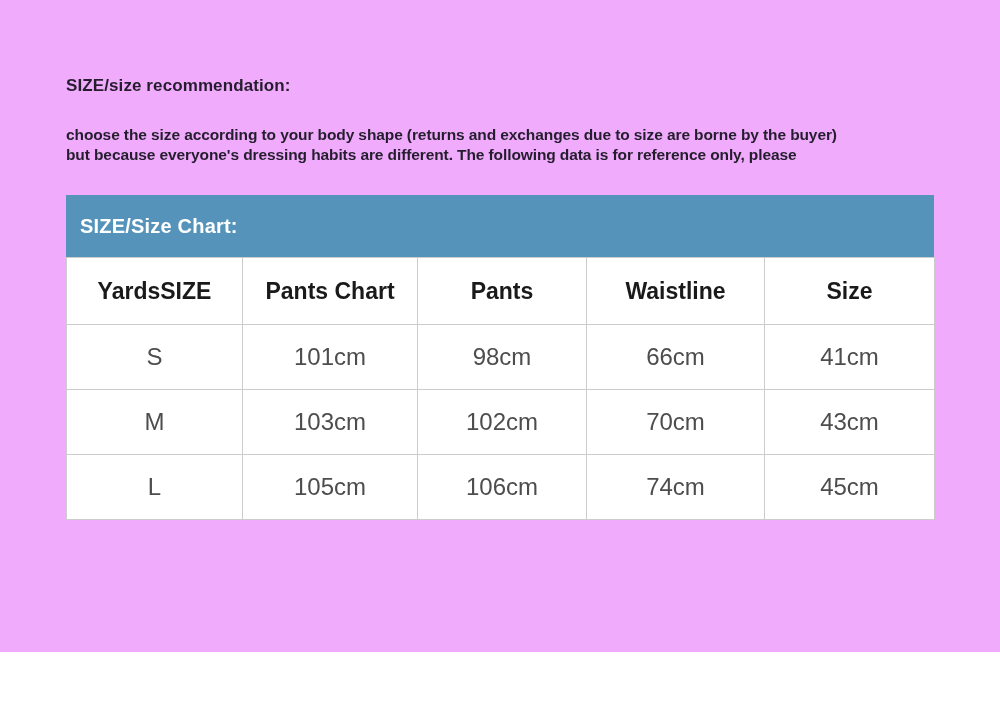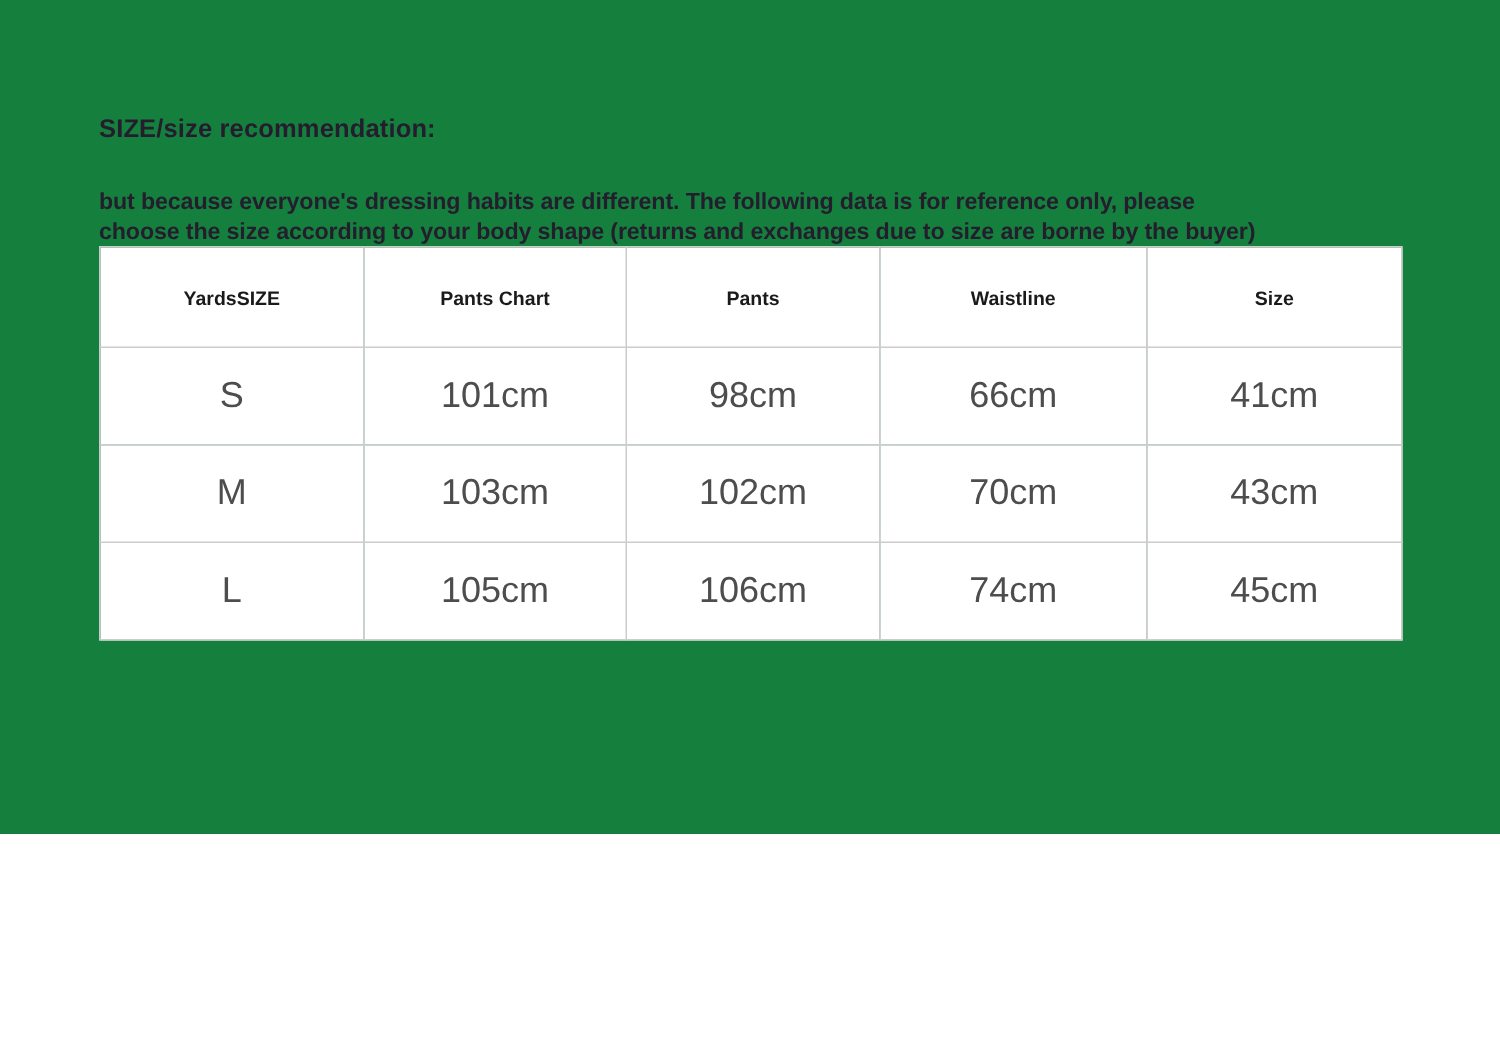--- a/index.html
+++ b/index.html
@@ -4,22 +4,22 @@
 <style>
   html, body {
     margin: 0;
     padding: 0;
     background: #ffffff;
     font-family: "Liberation Sans", sans-serif;
   }
   .page {
     position: relative;
     width: 1000px;
-    height: 556px;
-    background: #15803d;
+    height: 652px;
+    background: #f0abfc;
     overflow: hidden;
   }
   .content {
     position: absolute;
     left: 66px;
     top: 0;
     width: 868px;
   }
   .page-title {
     margin: 0;
@@ -65,21 +65,21 @@
   }
   table.size-table th,
   table.size-table td {
     border: 1px solid #cccccc;
     text-align: center;
     vertical-align: middle;
     background: #ffffff;
   }
   table.size-table th {
     height: 64px;
-    font-size: 13px;
+    font-size: 23px;
     font-weight: 700;
     color: #1a1a1a;
     margin-top: 44px;
   }
   table.size-table td {
     height: 62px;
     font-size: 24px;
     font-weight: 400;
     color: #4d4d4d;
     font-stretch: condensed;
@@ -87,24 +87,27 @@
 </style>
 </head>
 <body>
 
 <div class="page">
   <div class="content">
 
     <h1 class="page-title">SIZE/size recommendation:</h1>
 
     <p class="disclaimer">
+      <span class="line">choose the size according to your body shape (returns and exchanges due to size are borne by the buyer)</span>
       <span class="line">but because everyone's dressing habits are different. The following data is for reference only, please</span>
-      <span class="line">choose the size according to your body shape (returns and exchanges due to size are borne by the buyer)</span>
     </p>
 
+    <div class="chart-title-bar">
+      <span>SIZE/Size Chart:</span>
+    </div>
 
     <table class="size-table">
       <colgroup>
         <col style="width:176px">
           <col style="width:175px">
           <col style="width:169px">
           <col style="width:178px">
           <col style="width:170px">
       </colgroup>
       <thead>

